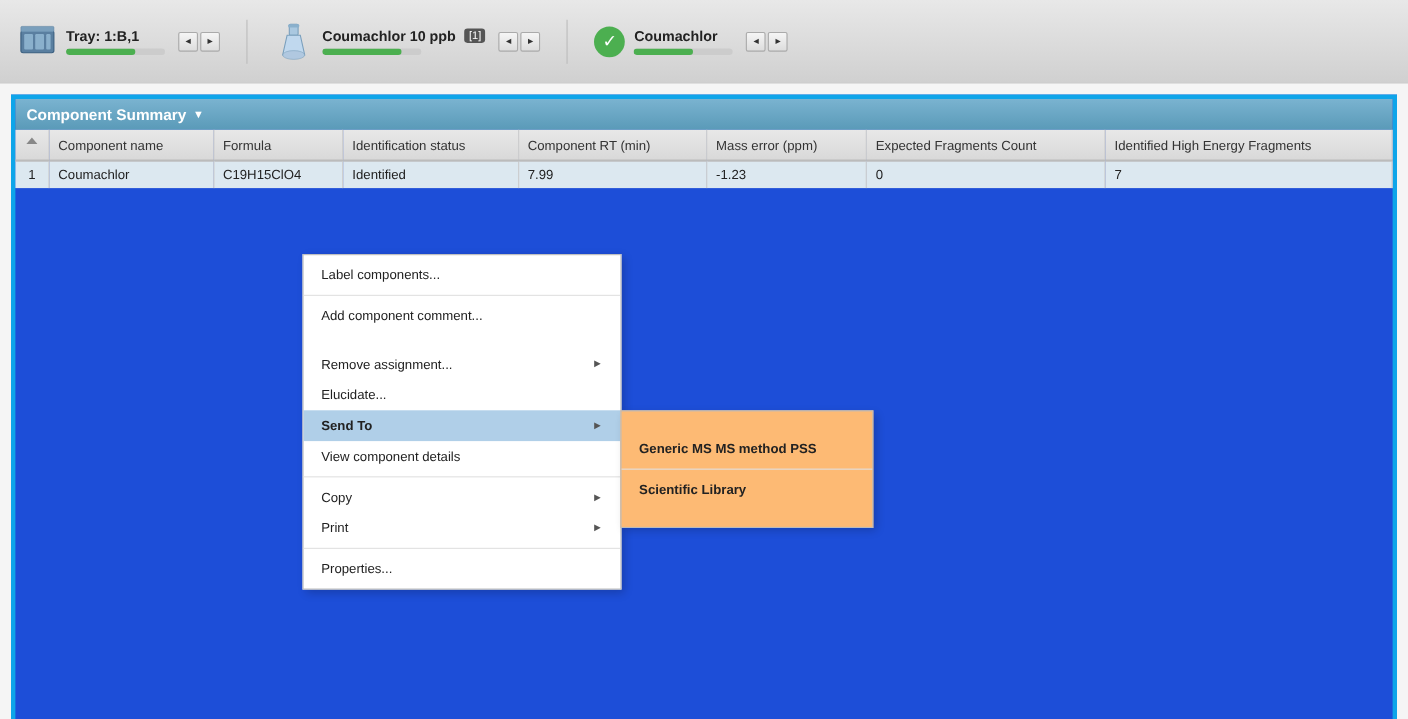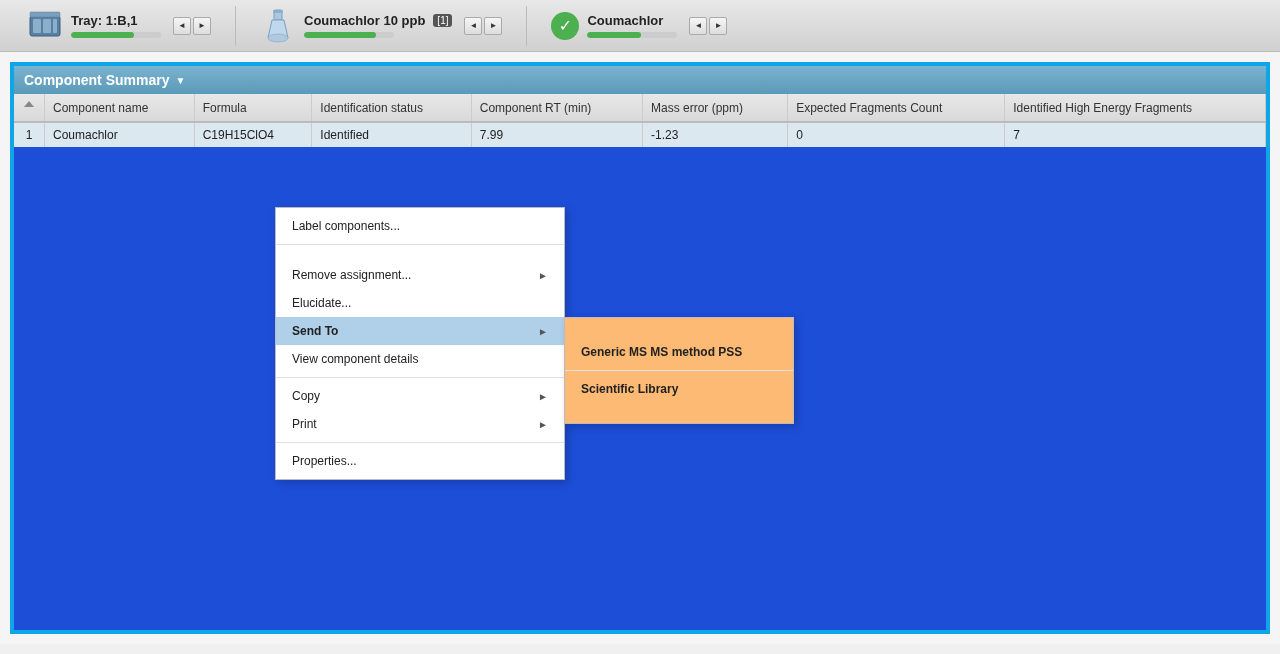--- a/index.html
+++ b/index.html
@@ -11,23 +11,23 @@
       height: 654px;
       overflow: hidden;
     }
 
     
     .toolbar {
       display: flex;
       align-items: center;
       background: linear-gradient(to bottom, #e8e8e8, #d0d0d0);
       border-bottom: 1px solid #bbb;
-      padding: 6px 19px;
+      padding: 6px 8px;
       gap: 10px;
-      height: 52px;
+      height: 76px;
     }
 
     .toolbar-item {
       display: flex;
       align-items: center;
       gap: 8px;
       padding: 4px 8px;
     }
 
     .toolbar-icon {
@@ -358,20 +358,23 @@
         </tr>
       </tbody>
     </table>
   </div>
 
   <div class="context-menu">
     <div class="menu-item">
       <span>Label components...</span>
     </div>
     <div class="menu-separator"></div>
+    <div class="menu-item">
+      <span>Add component comment...</span>
+    </div>
     <div class="menu-item" style="position:relative;margin-top:16px;">
       <span>Remove assignment...</span>
       <span class="menu-arrow">►</span>
     </div>
     <div class="menu-item">
       <span>Elucidate...</span>
     </div>
     <div class="menu-item active menu-item-wrapper has-submenu" style="position:relative; background:#b0cfe8;">
       <span>Send To</span>
       <span class="menu-arrow">►</span>

